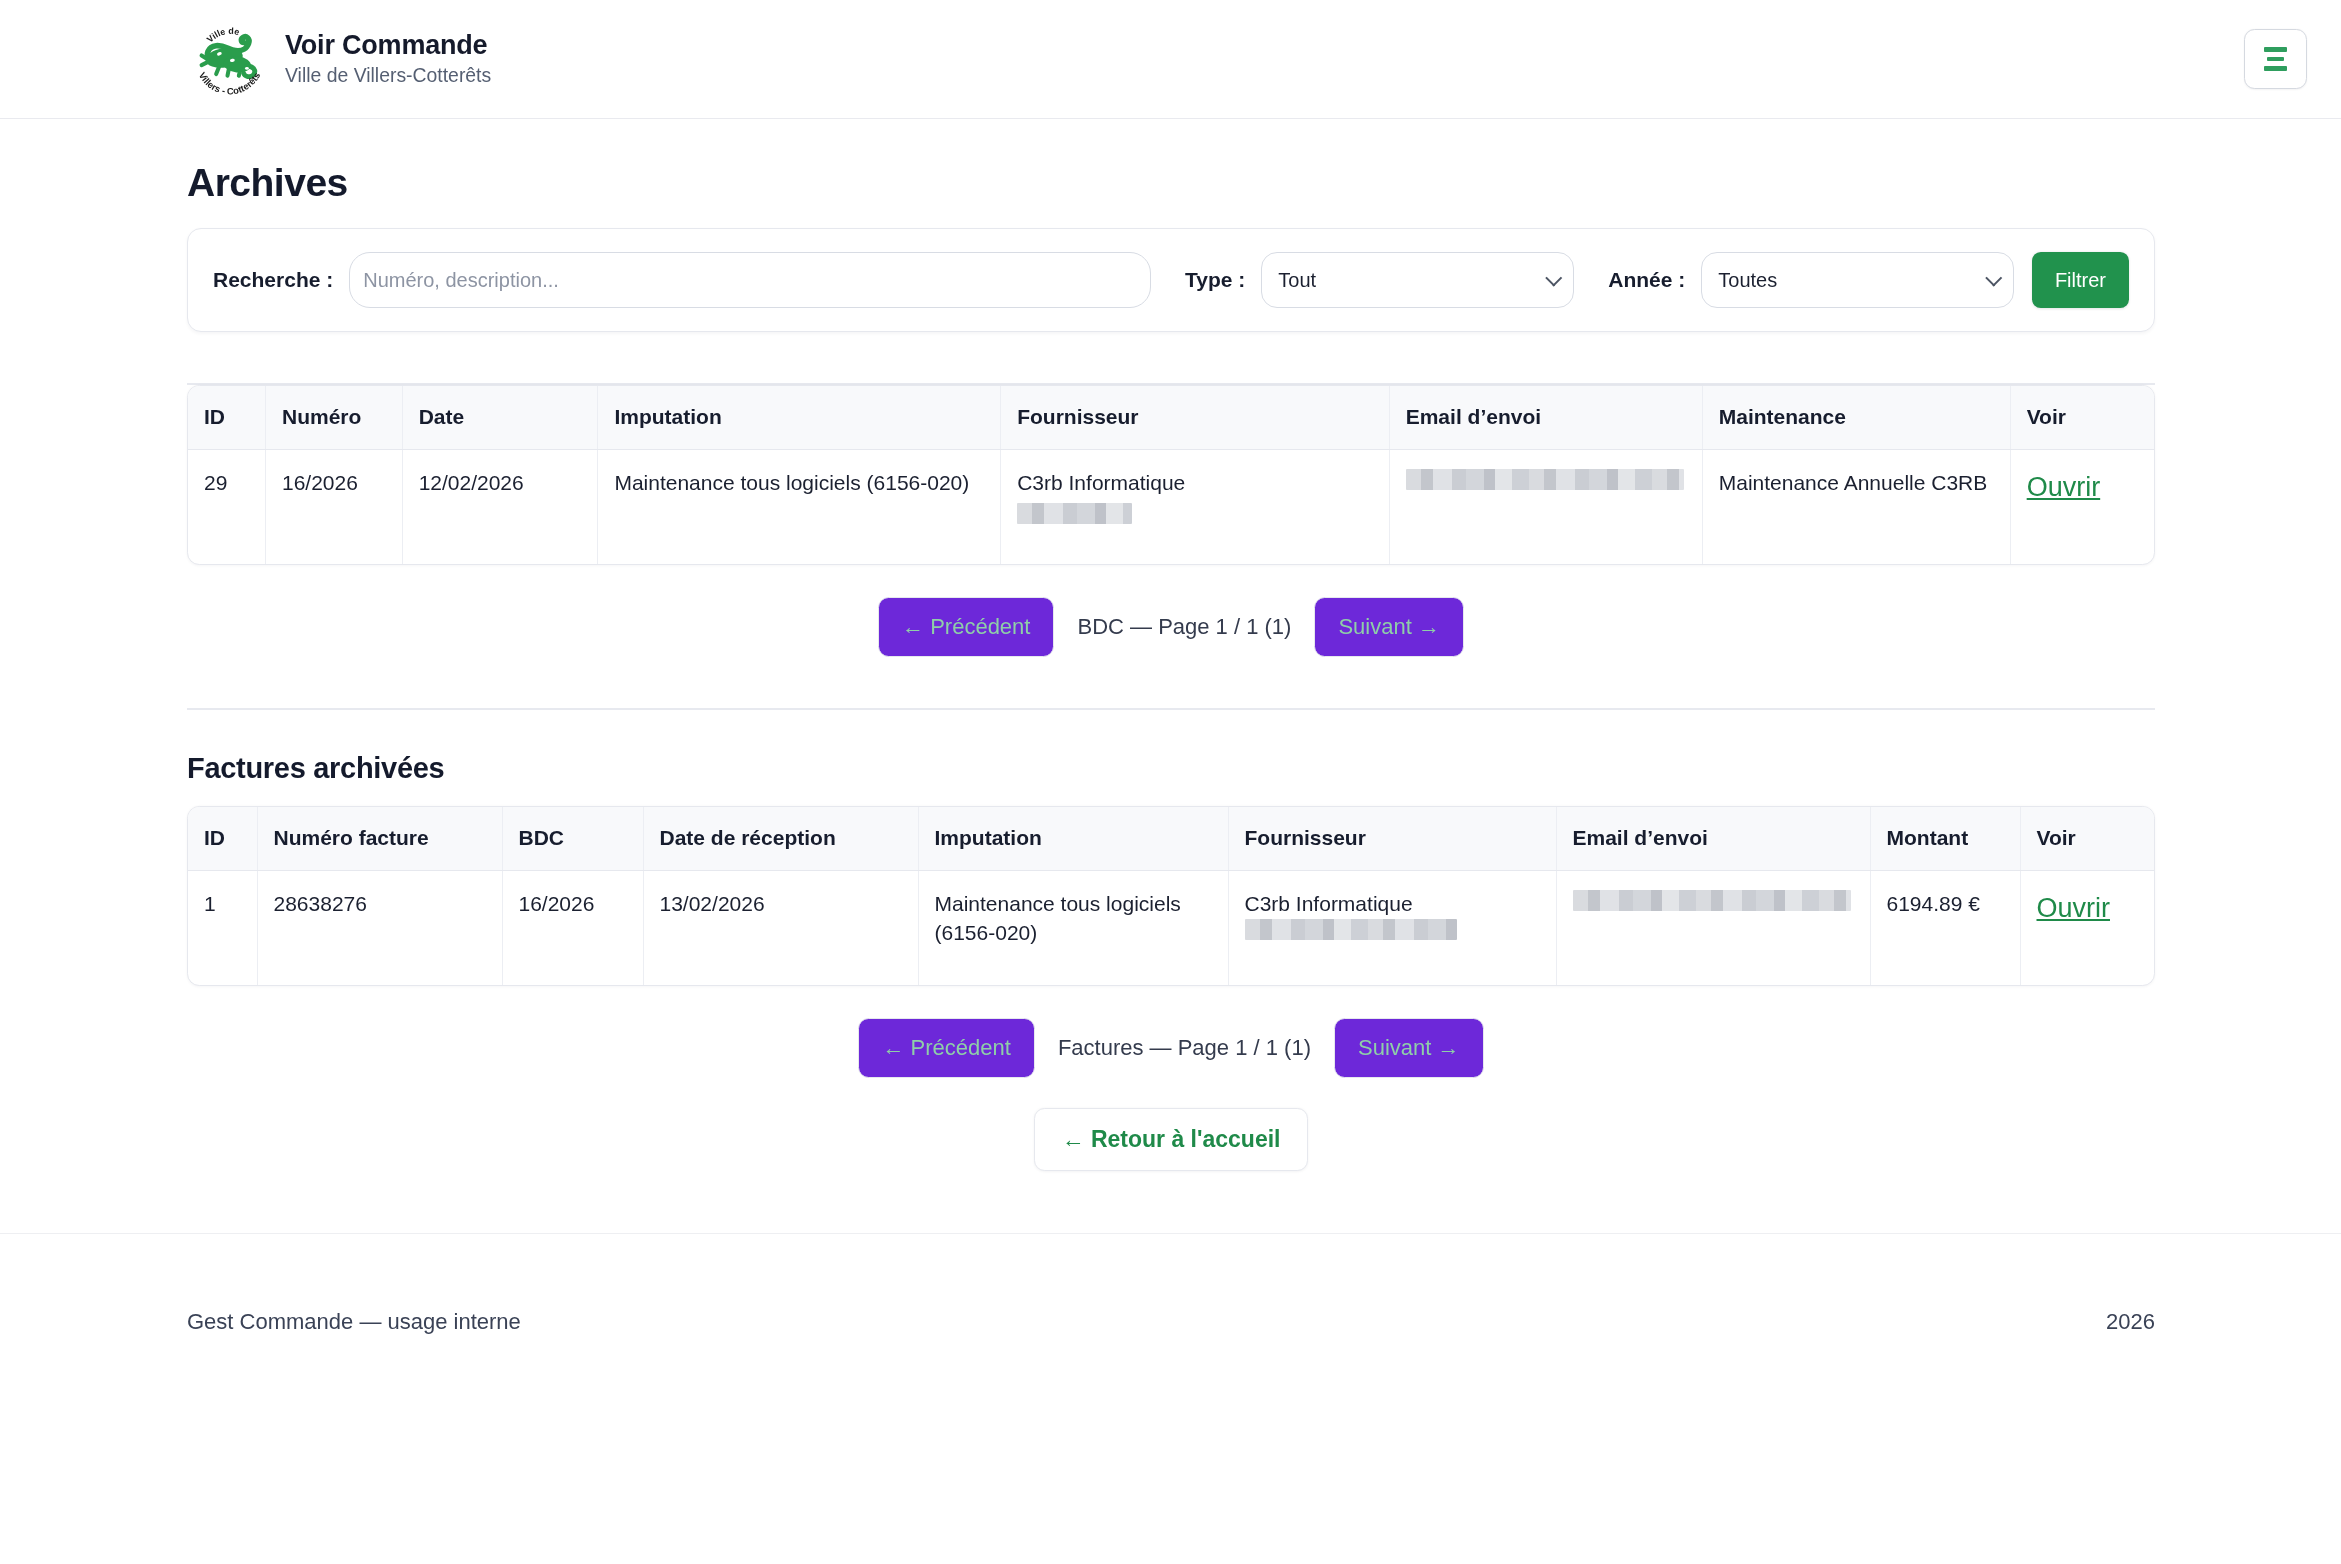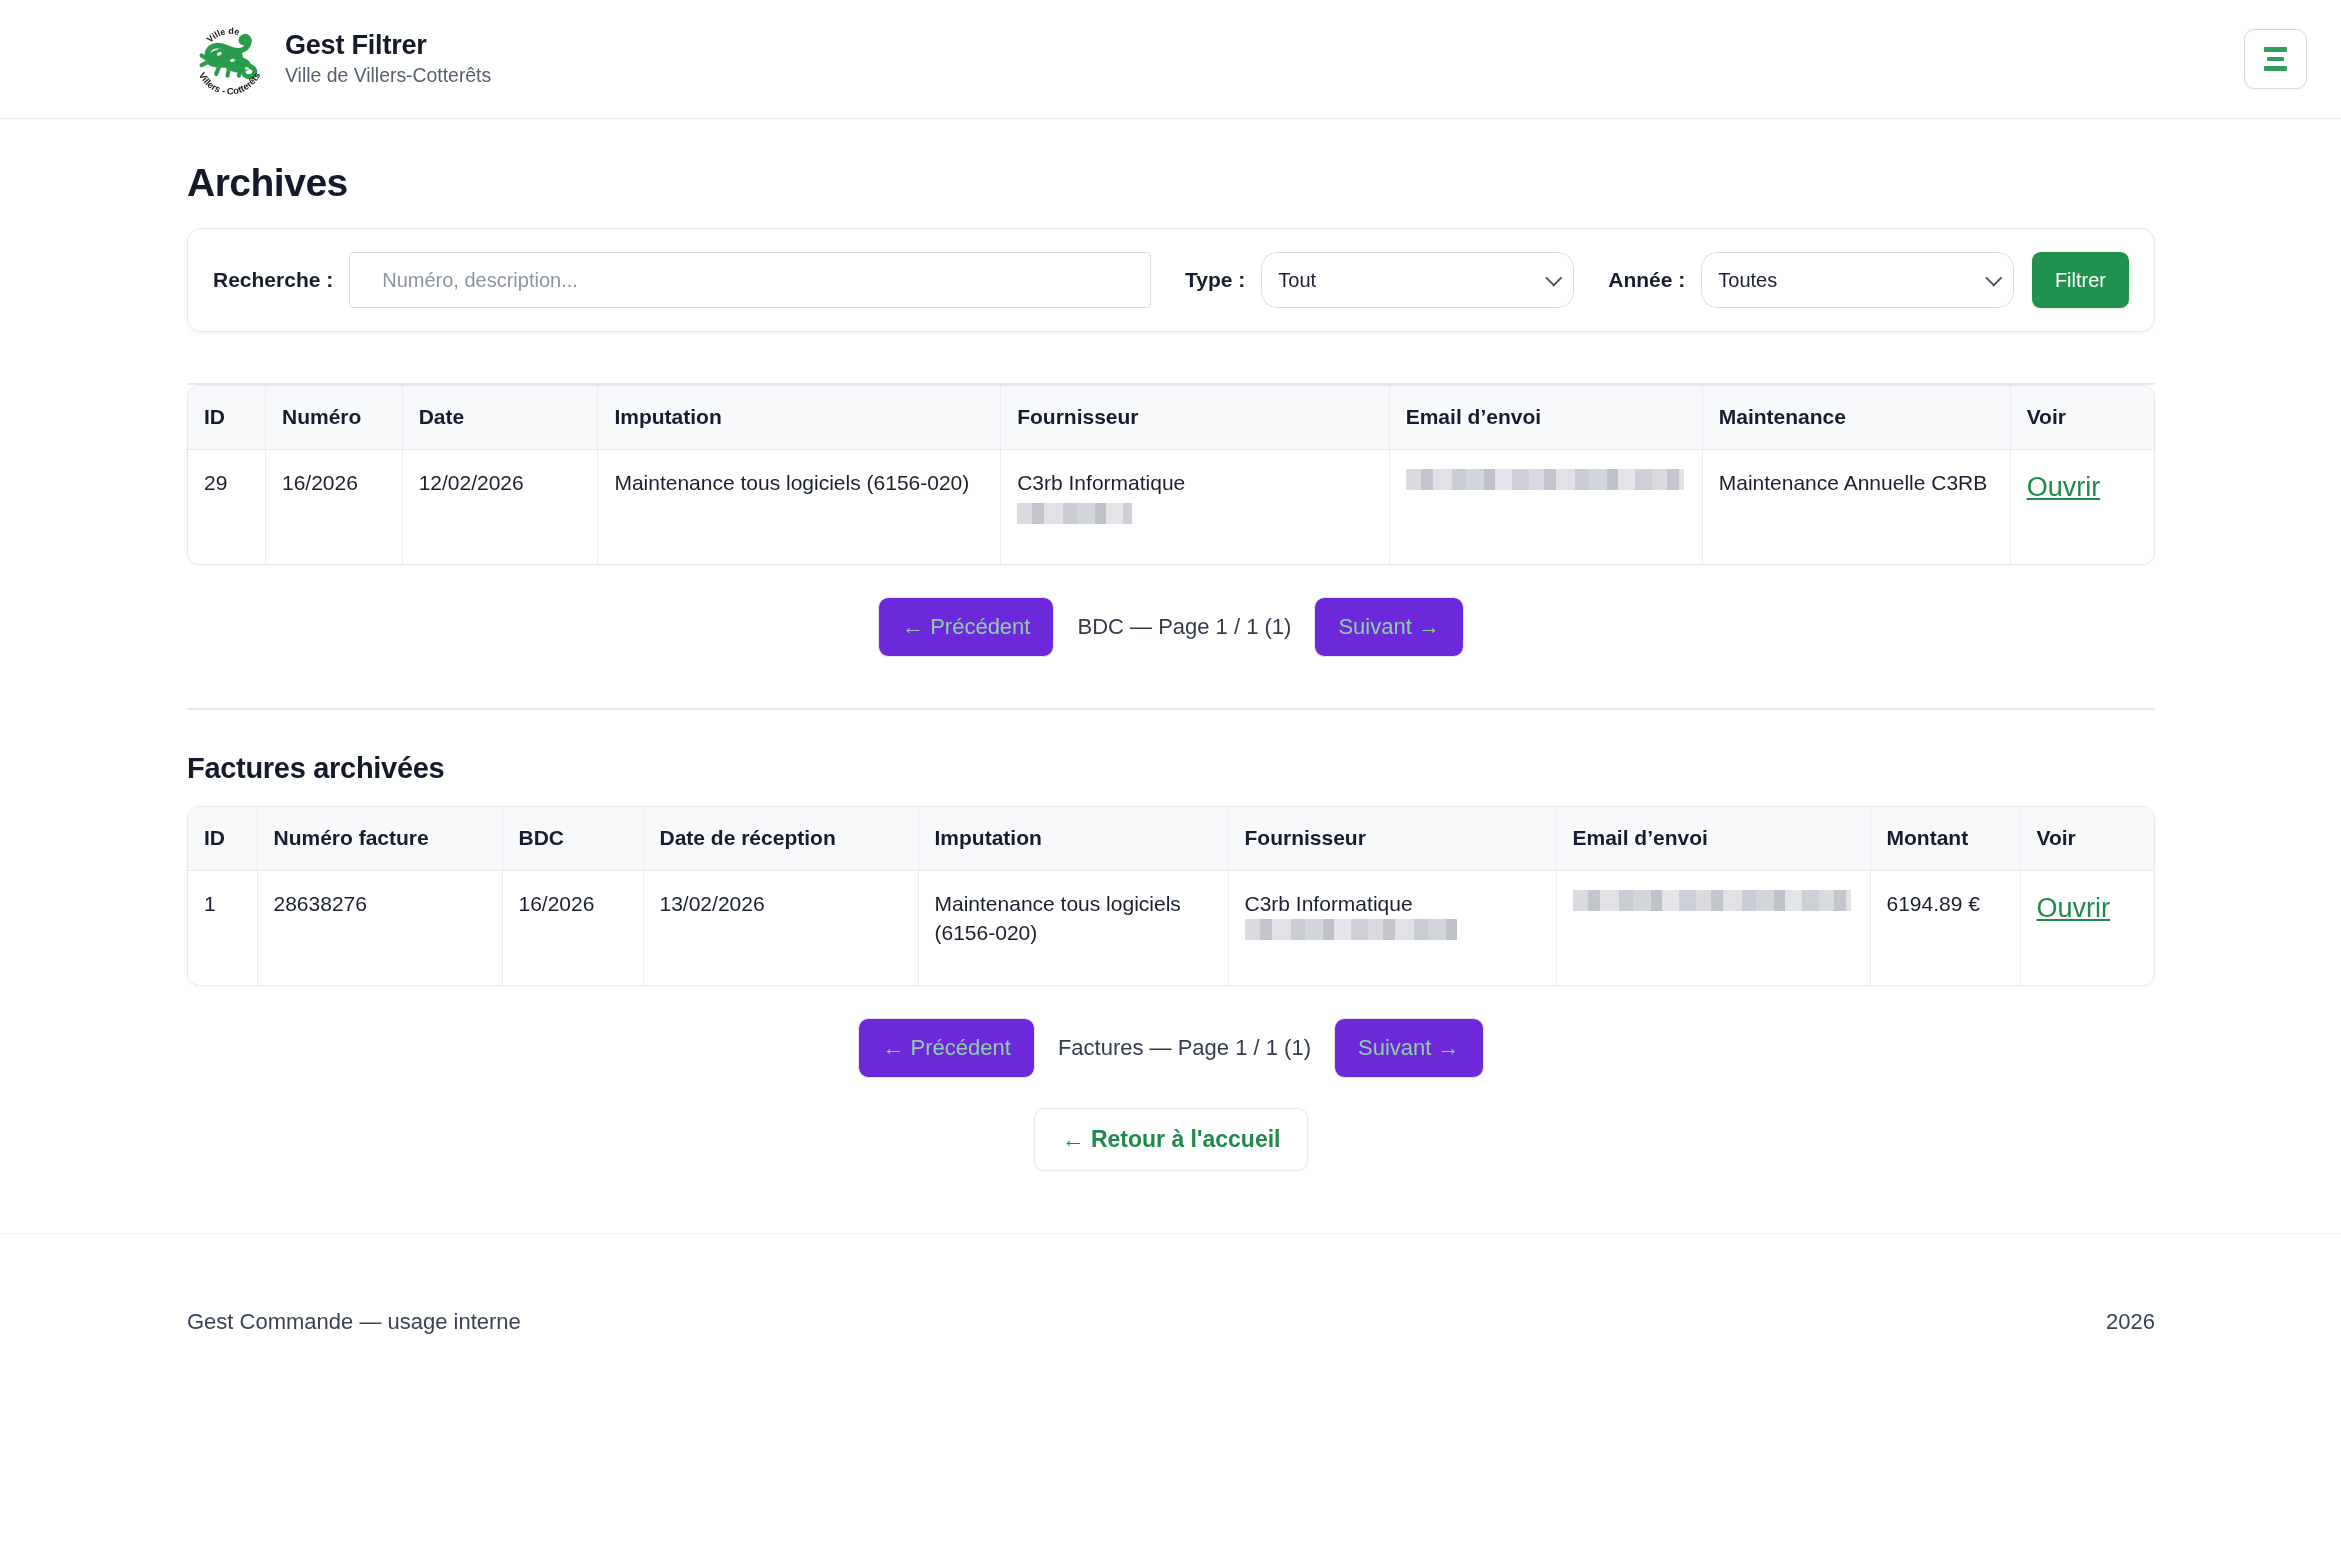--- a/index.html
+++ b/index.html
@@ -91,22 +91,22 @@
     font-size: 21px;
     font-weight: bold;
     color: #171d2e;
     white-space: nowrap;
     margin-right: 16px;
   }
   .search-input {
     flex: 1 1 auto;
     height: 56px;
     border: 1.8px solid #d8dce4;
-    border-radius: 4px;
-    padding: 0 32px;
+    border-radius: 21px;
+    padding: 0 13px;
     font-size: 20px;
     font-family: inherit;
     color: #1b2030;
     outline: none;
     background: #fff;
     min-width: 0;
   }
   .search-input::placeholder { color: #8d94a3; }
   .gap-lg { width: 34px; flex: 0 0 34px; }
 
@@ -304,21 +304,21 @@
         <path id="arcBot" d="M12 62 A42 42 0 0 0 90 70" fill="none"></path>
         <text font-family="Liberation Sans, sans-serif" font-size="11" font-weight="bold" fill="#1b1b1b">
           <textPath href="#arcTop" startOffset="22%">Ville de</textPath>
         </text>
         <text font-family="Liberation Sans, sans-serif" font-size="11.5" font-weight="bold" fill="#1b1b1b">
           <textPath href="#arcBot" startOffset="7%">Villers - Cotterêts</textPath>
         </text>
       </svg>
     </div>
     <div class="brand-text">
-      <div class="brand-title">Gest Filtrer</div>
+      <div class="brand-title">Voir Commande</div>
       <div class="brand-sub">Ville de Villers-Cotterêts</div>
     </div>
   </div>
   <div class="topbar-spacer"></div>
   <button class="menu-btn">
     <span class="bar"></span>
     <span class="bar mid"></span>
     <span class="bar"></span>
   </button>
 </div>

